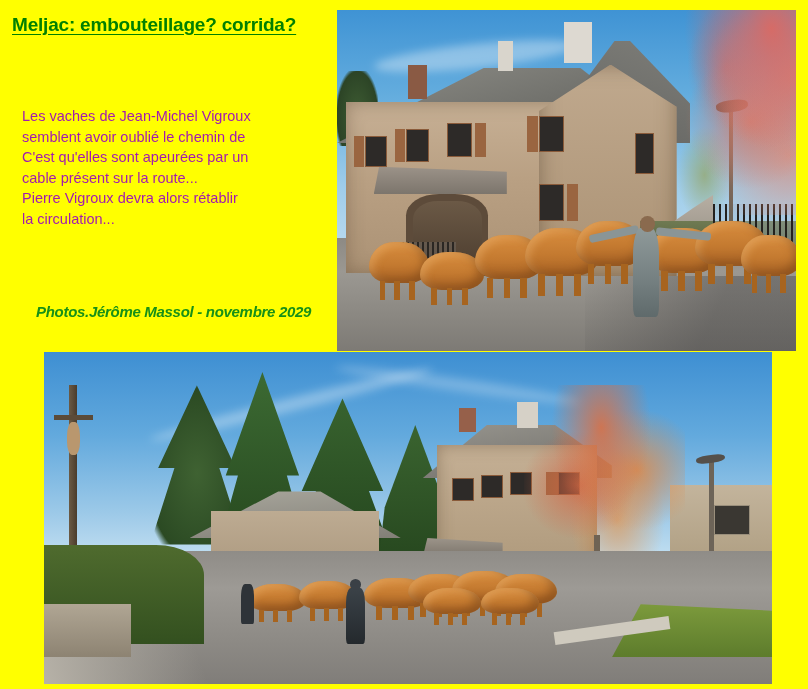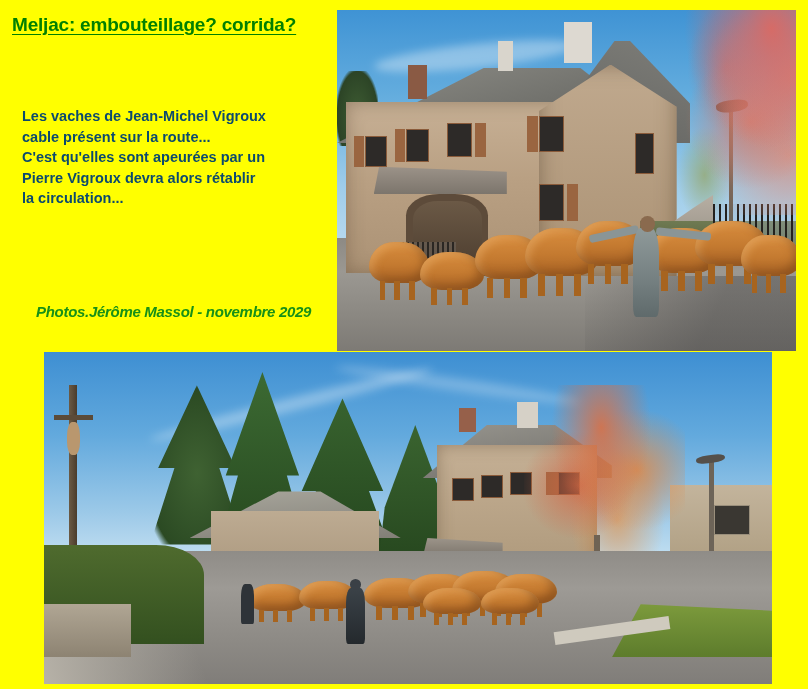--- a/index.html
+++ b/index.html
@@ -28,22 +28,22 @@
     text-underline-offset: 3px;
     letter-spacing: -0.2px;
     white-space: nowrap;
   }
   #caption {
     position: absolute;
     left: 22px;
     top: 106px;
     width: 300px;
     font-size: 14.5px;
-    font-weight: bold;
-    color: #0c4a6e;
+    font-weight: normal;
+    color: #a21caf;
     line-height: 20.5px;
   }
   #caption .line { white-space: nowrap; }
   #credit {
     position: absolute;
     left: 36px;
     top: 303px;
     font-size: 15px;
     font-weight: bold;
     font-style: italic;
@@ -419,22 +419,23 @@
 </style>
 </head>
 <body>
 
 <div id="page">
 
   <div id="title">Meljac: embouteillage? corrida?</div>
 
   <div id="caption">
     <div class="line">Les vaches de Jean-Michel Vigroux</div>
+    <div class="line">semblent avoir oublié le chemin de</div>
+    <div class="line">C'est qu'elles sont apeurées par un</div>
     <div class="line">cable présent sur la route...</div>
-    <div class="line">C'est qu'elles sont apeurées par un</div>
     <div class="line">Pierre Vigroux devra alors rétablir</div>
     <div class="line">la circulation...</div>
   </div>
 
   <div id="credit">Photos.Jérôme Massol - novembre 2029</div>
 
   <div class="photo" id="photo-top">
     <div class="layer sky"></div>
     <div class="layer cloud-a"></div>
     <div class="layer cloud-b"></div>

